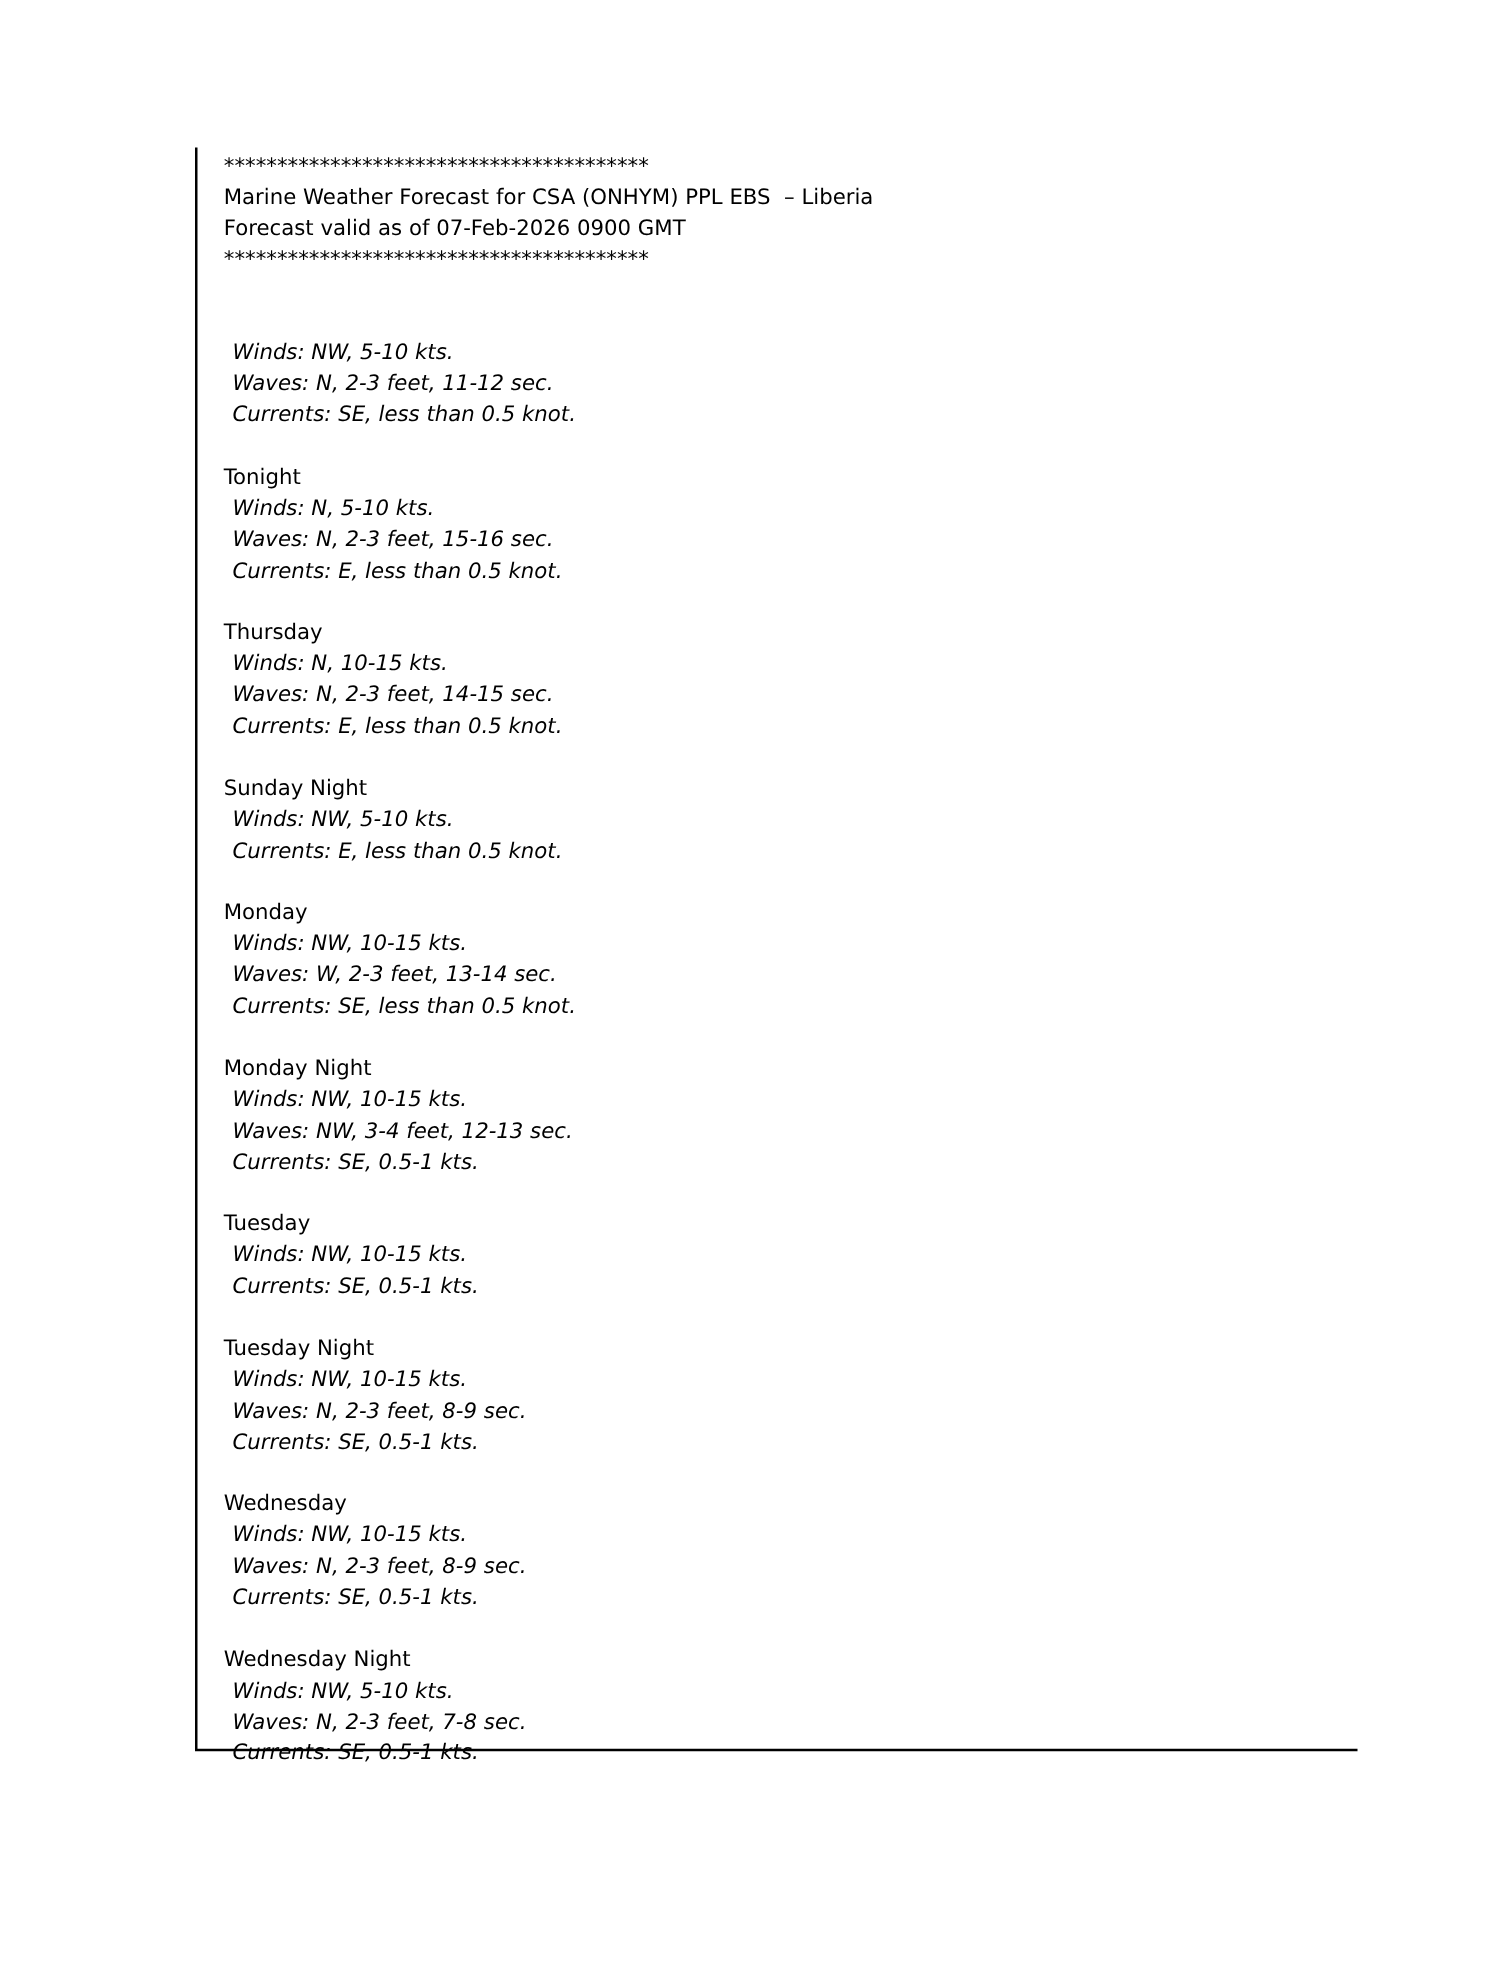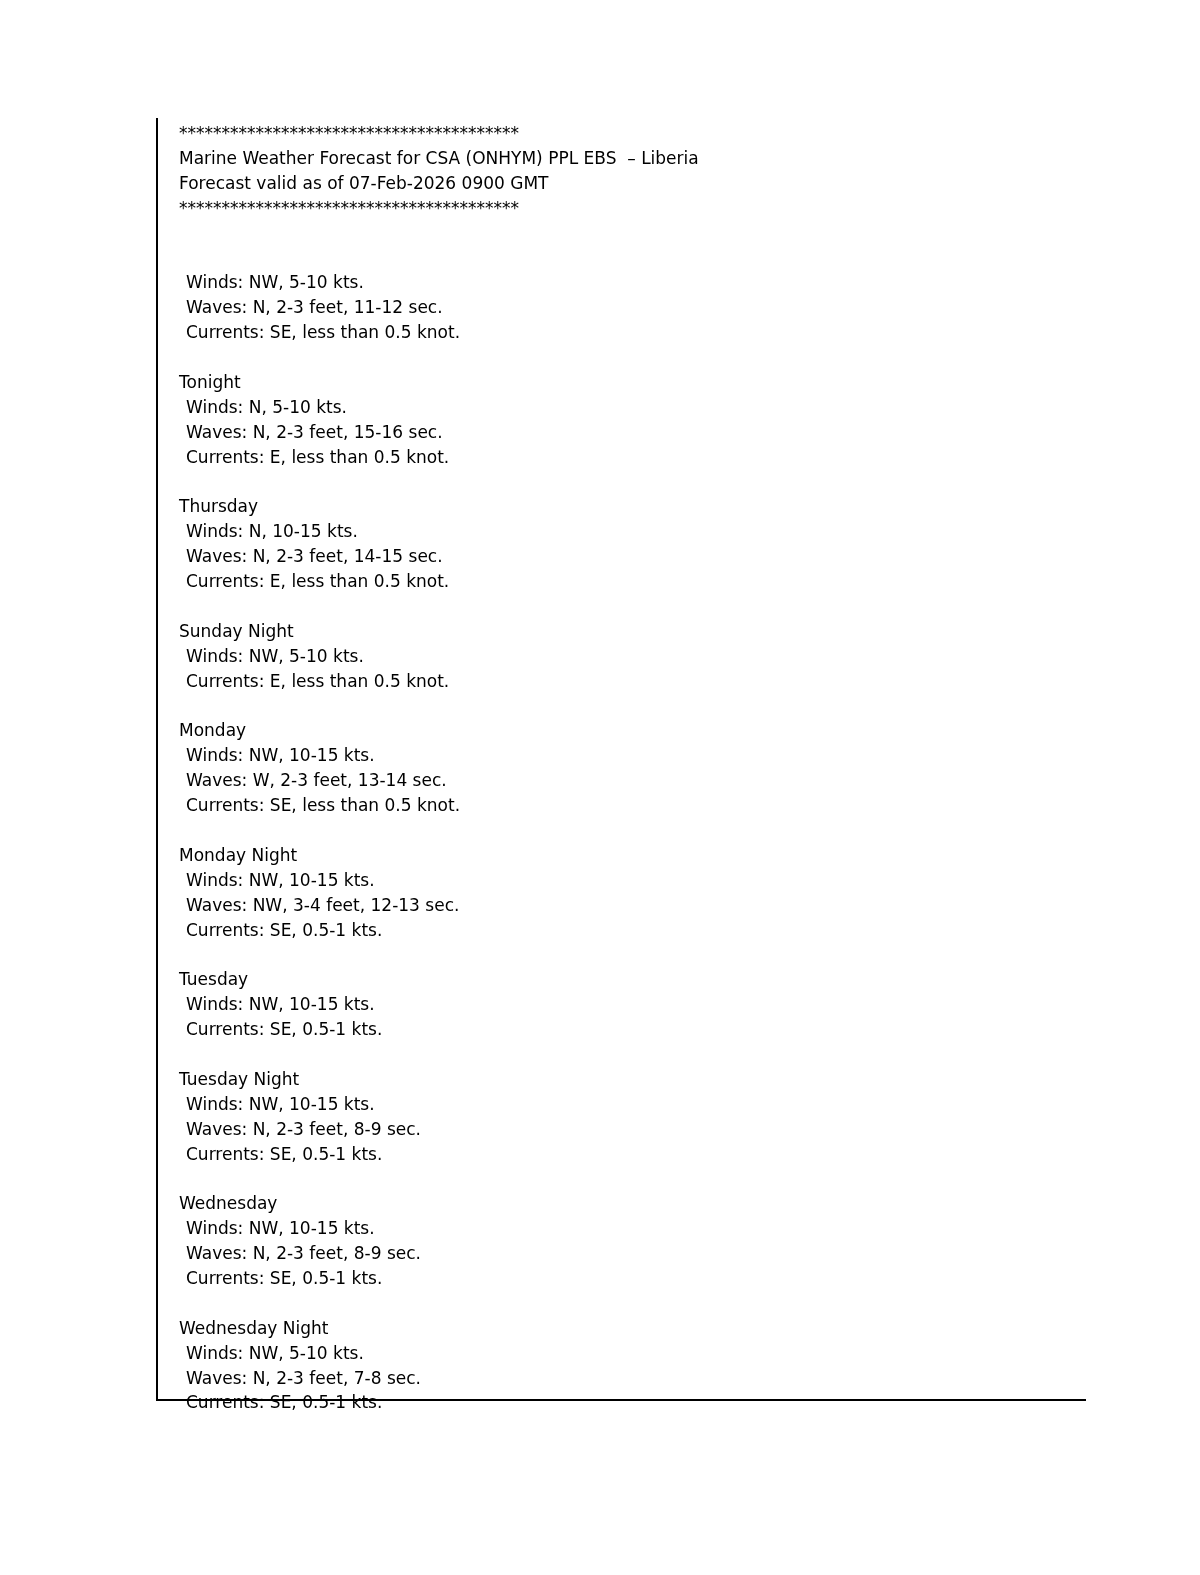--- a/index.html
+++ b/index.html
@@ -40,20 +40,21 @@
     top: 121px;
     width: 890px;
   }
   .line {
     height: 24.9px;
     line-height: 24.9px;
     white-space: pre;
   }
   .detail {
     padding-left: 7px;
+    font-style: italic;
   }
   .section {
     margin-bottom: 24.9px; 
   }
   .section:last-child {
     margin-bottom: 12px;
   }
 </style>
 </head>
 <body>

